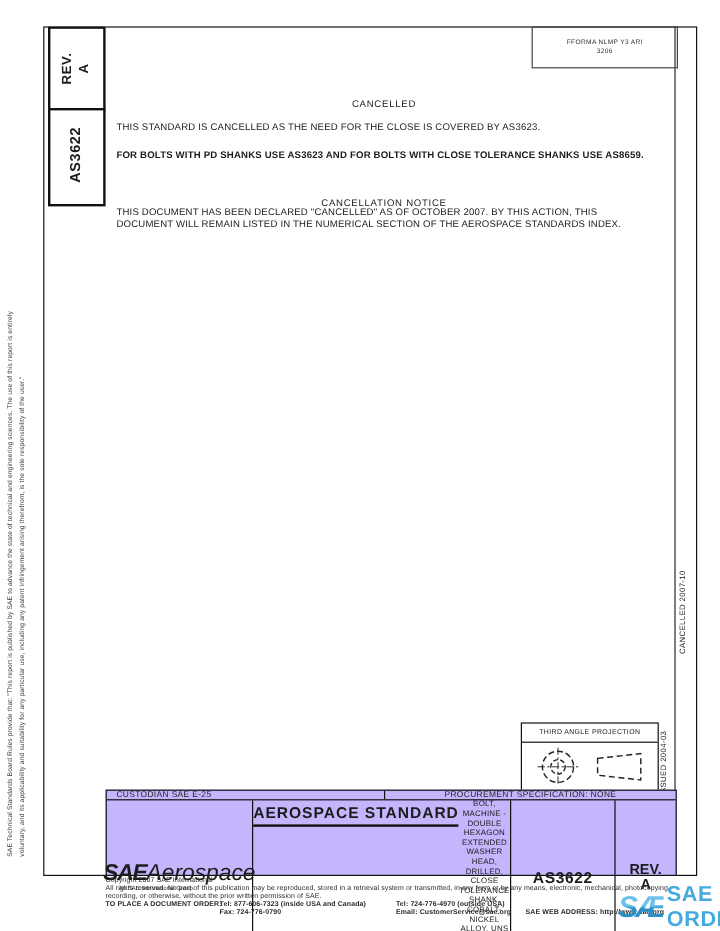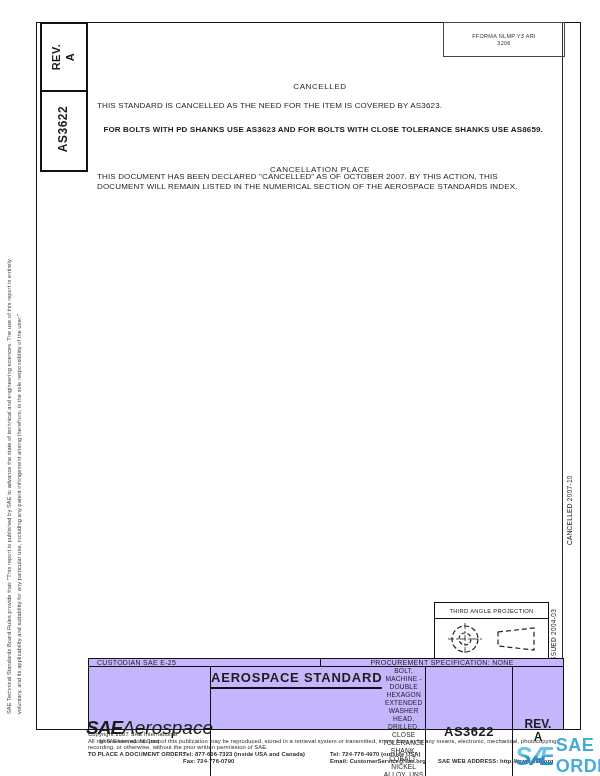--- a/index.html
+++ b/index.html
@@ -99,24 +99,24 @@
 
   <div class="abs rot disclaimer">
     <div>SAE Technical Standards Board Rules provide that: "This report is published by SAE to advance the state of technical and engineering sciences. The use of this report is entirely</div>
     <div>voluntary, and its applicability and suitability for any particular use, including any patent infringement arising therefrom, is the sole responsibility of the user."</div>
   </div>
 
   <div class="abs rot cancdate">CANCELLED 2007-10</div>
   <div class="abs rot issdate">ISSUED 2004-03</div>
 
   <div class="abs content h-center" style="top:82px;">CANCELLED</div>
-  <div class="abs content" style="top:101px;">THIS STANDARD IS CANCELLED AS THE NEED FOR THE ITEM IS COVERED BY AS3623.</div>
-  <div class="abs content bold" style="top:125px;text-align:right;">FOR BOLTS WITH PD SHANKS USE AS3623 AND FOR BOLTS WITH CLOSE TOLERANCE SHANKS USE AS8659.</div>
+  <div class="abs content" style="top:101px;">THIS STANDARD IS CANCELLED AS THE NEED FOR THE CLOSE IS COVERED BY AS3623.</div>
+  <div class="abs content bold" style="top:125px;">FOR BOLTS WITH PD SHANKS USE AS3623 AND FOR BOLTS WITH CLOSE TOLERANCE SHANKS USE AS8659.</div>
 
-  <div class="abs content h-center" style="top:165px;">CANCELLATION PLACE</div>
+  <div class="abs content h-center" style="top:165px;">CANCELLATION NOTICE</div>
   <div class="abs content" style="top:172px;">THIS DOCUMENT HAS BEEN DECLARED "CANCELLED" AS OF OCTOBER 2007. BY THIS ACTION, THIS DOCUMENT WILL REMAIN LISTED IN THE NUMERICAL SECTION OF THE AEROSPACE STANDARDS INDEX.</div>
 
   <div class="abs projbox">
     <div class="projhdr">THIRD ANGLE PROJECTION</div>
     <div class="projsyms">
       <svg width="40" height="34" viewBox="0 0 40 34">
         <circle cx="20" cy="17" r="13" fill="none" stroke="#222" stroke-width="1.2" stroke-dasharray="5 2.5"></circle>
         <circle cx="20" cy="17" r="6" fill="none" stroke="#222" stroke-width="1.2" stroke-dasharray="4 2"></circle>
         <line x1="20" y1="1" x2="20" y2="33" stroke="#222" stroke-width="0.8" stroke-dasharray="6 2 2 2"></line>
         <line x1="3" y1="17" x2="37" y2="17" stroke="#222" stroke-width="0.8" stroke-dasharray="6 2 2 2"></line>

